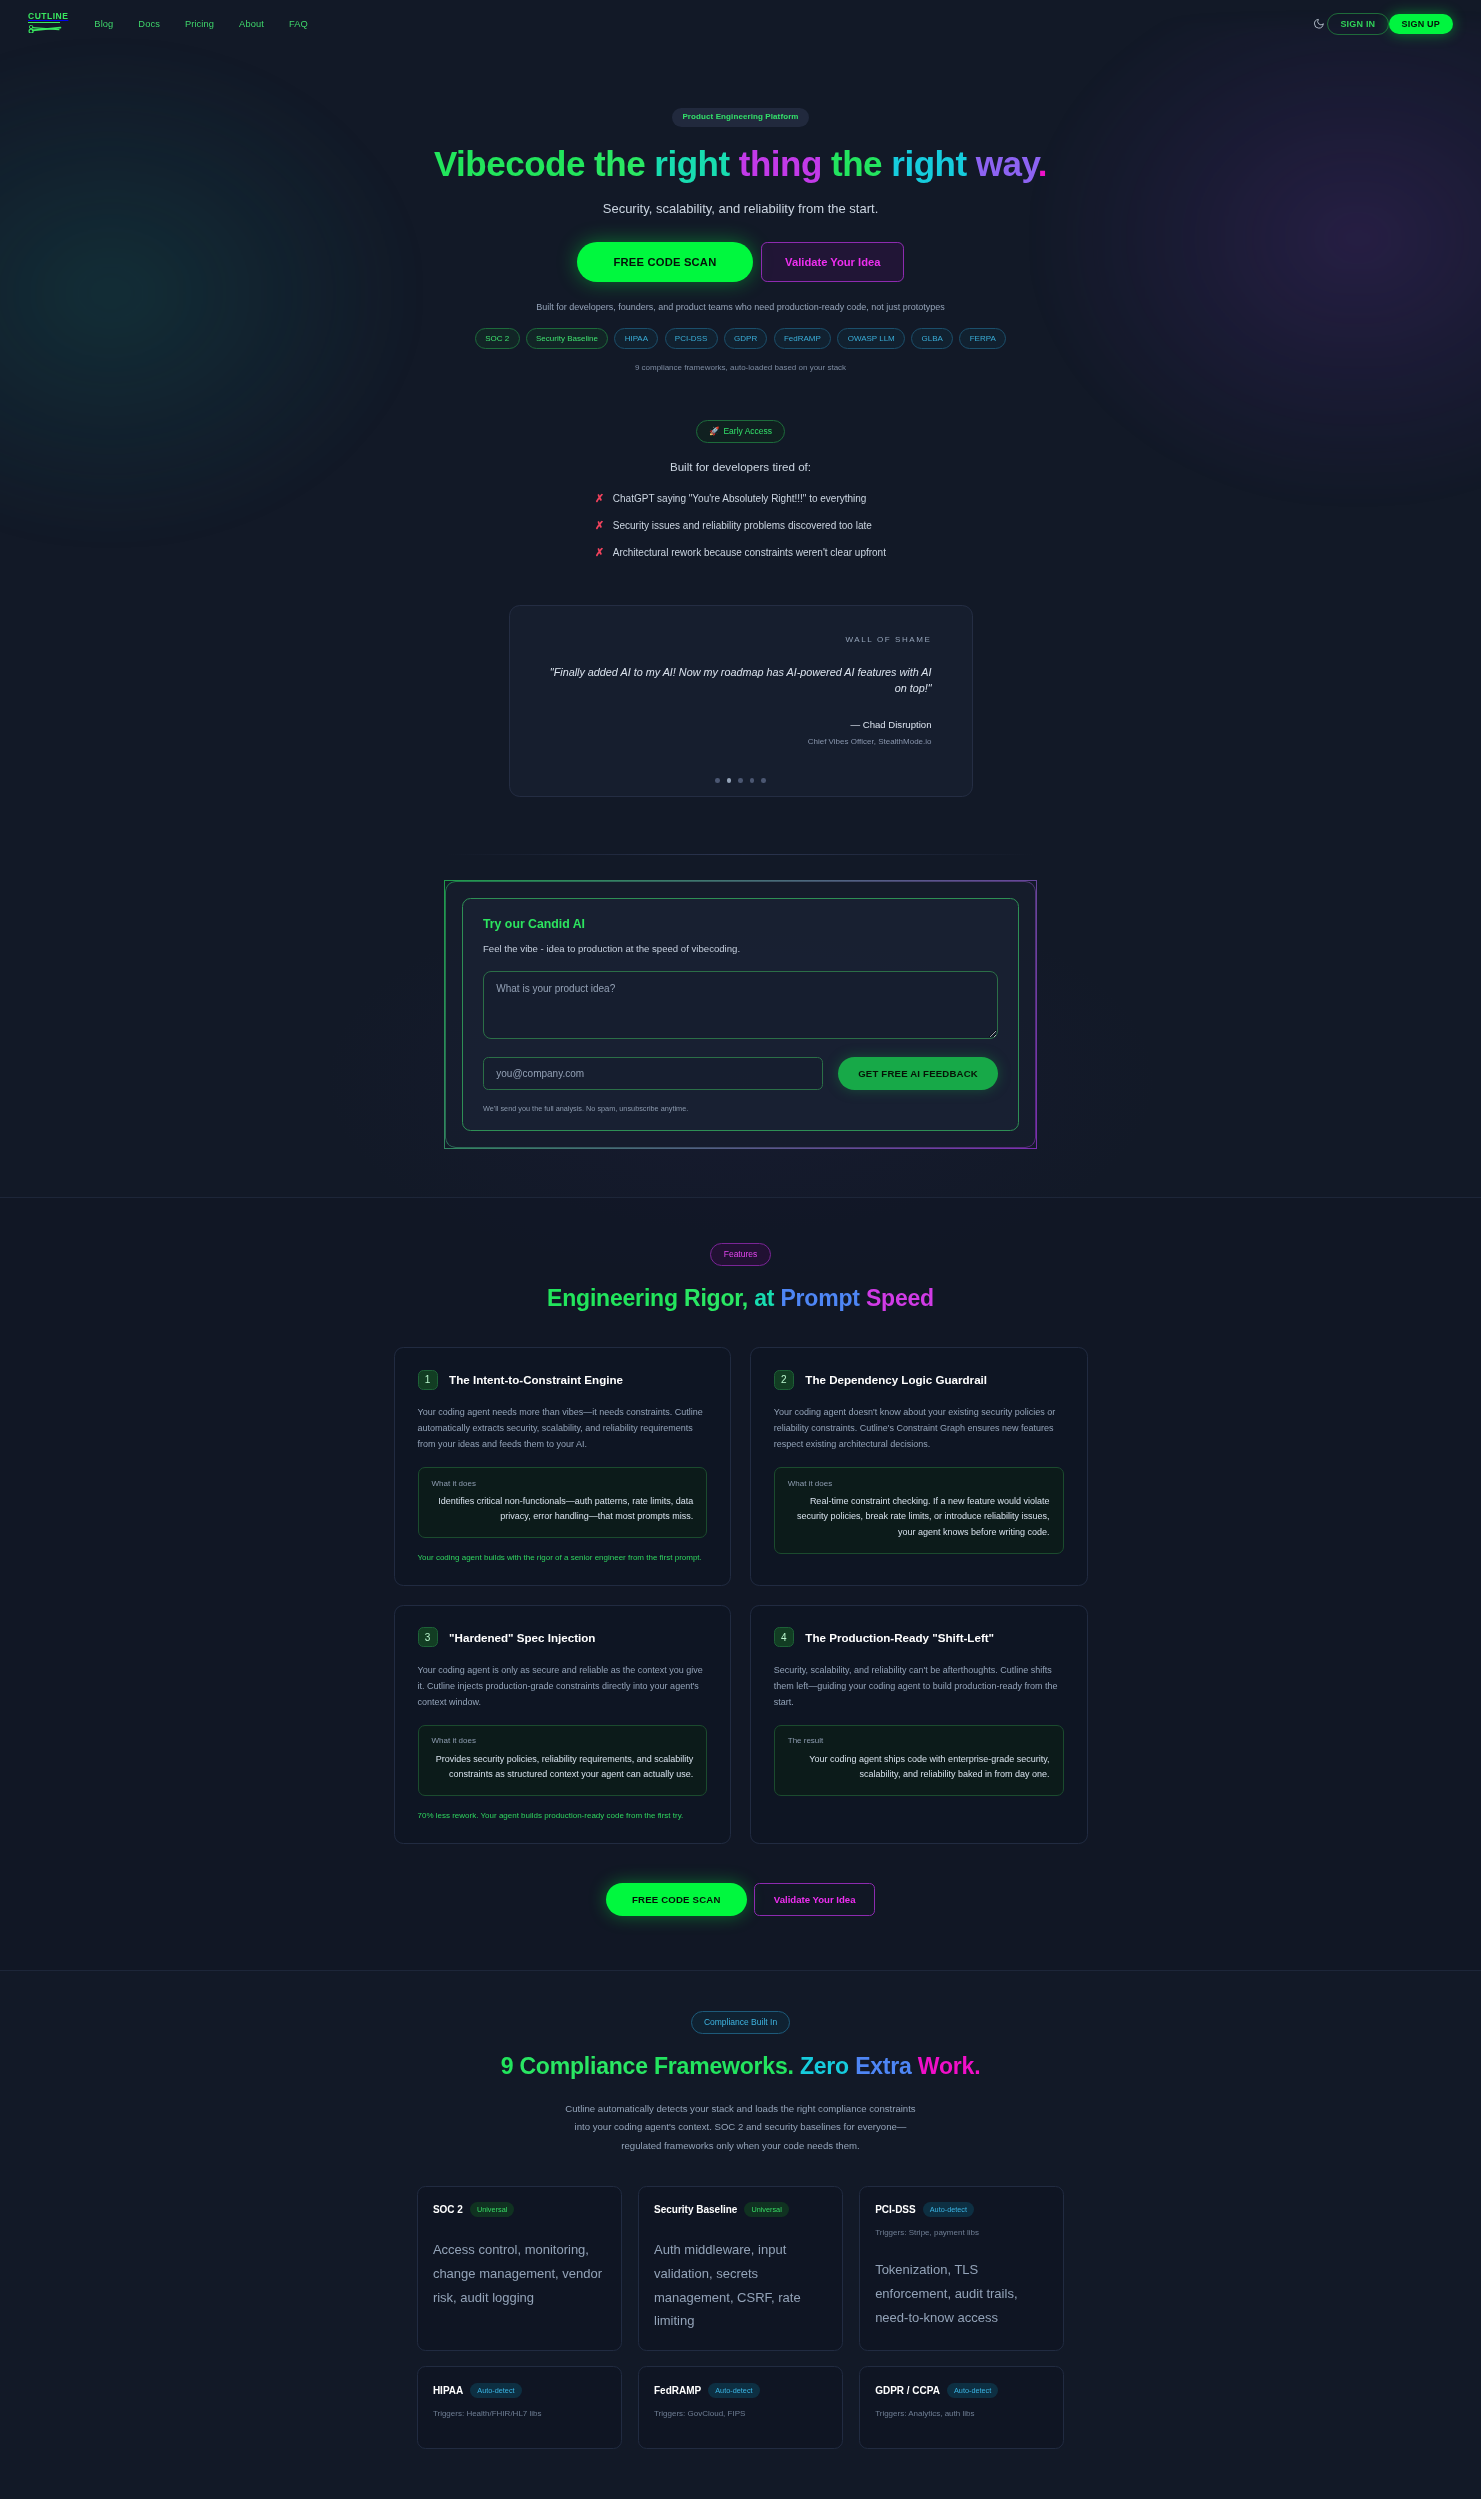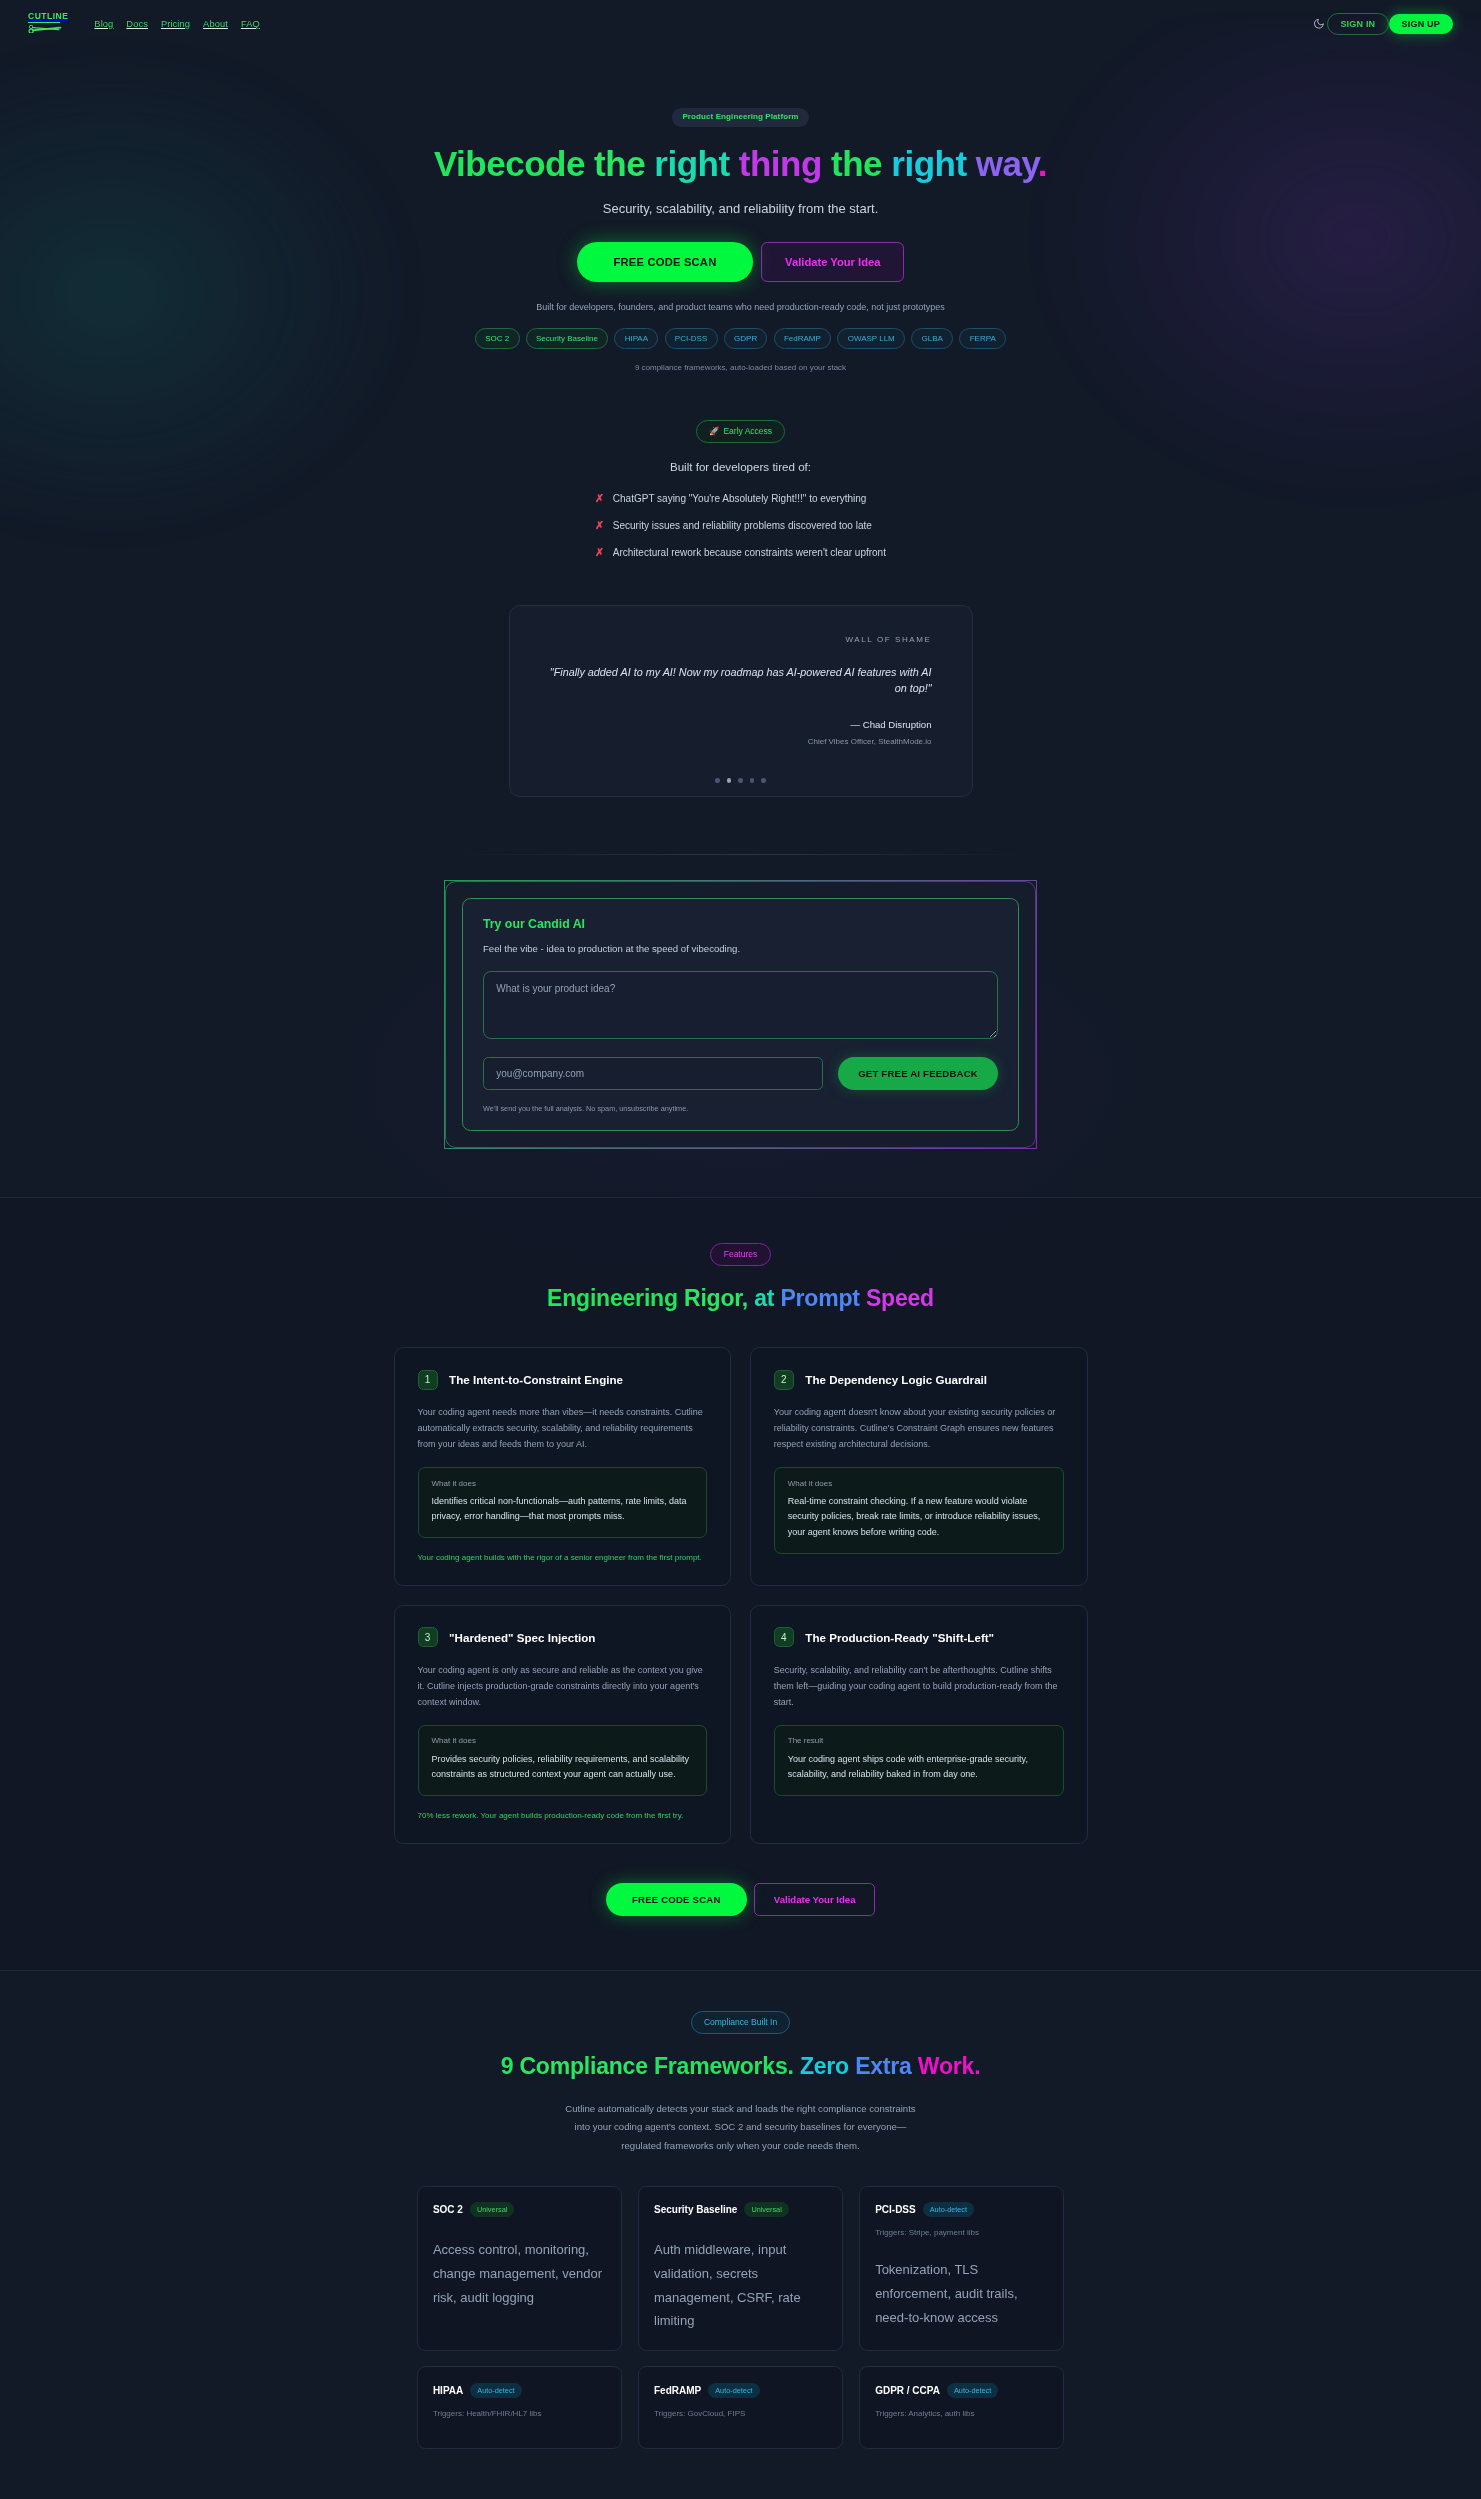--- a/index.html
+++ b/index.html
@@ -51,21 +51,21 @@
   }
   .brand { display: flex; flex-direction: column; align-items: flex-start; margin-right: 26px; }
   .brand-word {
     font-family: "Liberation Sans", sans-serif;
     font-weight: bold; font-size: 8.5px; letter-spacing: 0.5px;
     color: #39e75f; line-height: 1;
   }
   .brand-rule { width: 32px; height: 1.5px; background: #39e75f; margin-top: 1.5px; }
   .brand-scissors { margin-top: -0.8px; }
 
-  .main-nav { display: flex; gap: 13px; align-items: center; text-decoration: underline; }
+  .main-nav { display: flex; gap: 25px; align-items: center; }
   .nav-link {
     font-size: 9.3px; color: #3fd66b; text-decoration: none;
     letter-spacing: 0.1px;
   }
 
   .header-right {
     margin-left: auto; display: flex; align-items: center; 
   }
   .theme-toggle {
     width: 17px; height: 17px; display: flex; align-items: center; justify-content: center;
@@ -279,21 +279,21 @@
   .fc-title { font-size: 11.6px; font-weight: bold; color: #ffffff; }
   .fc-body { margin-top: 14.7px; font-size: 9px; line-height: 1.78; color: #93a3b8; }
   .fc-box {
     margin-top: 14.7px;
     background: rgba(12,32,20,0.58);
     border: 0.8px solid #1b4b2e;
     border-radius: 7px;
     padding: 10.8px 13px 12.3px;
   }
   .fc-box-label { font-size: 8px; color: #8d9cb0; }
-  .fc-box-text { margin-top: 6.2px; font-size: 9px; line-height: 1.72; color: #d7e1ec; }
+  .fc-box-text { margin-top: 6.2px; font-size: 9px; line-height: 1.72; color: #d7e1ec; text-align: right; }
   .fc-result { margin-top: 14px; font-size: 8px; line-height: 1.62; color: #2fd45f; }
 
   .features-cta { margin-top: 39px; display: flex; justify-content: center; gap: 7.7px; }
   .btn-primary-sm {
     background: #00f83e; color: #041108; border: none; border-radius: 771px;
     font-size: 9.6px; font-weight: bold; letter-spacing: 0.2px;
     padding: 10px 26px; cursor: pointer;
     box-shadow: 0 0 17px rgba(0,248,62,0.38);
   }
   .btn-ghost-sm {

